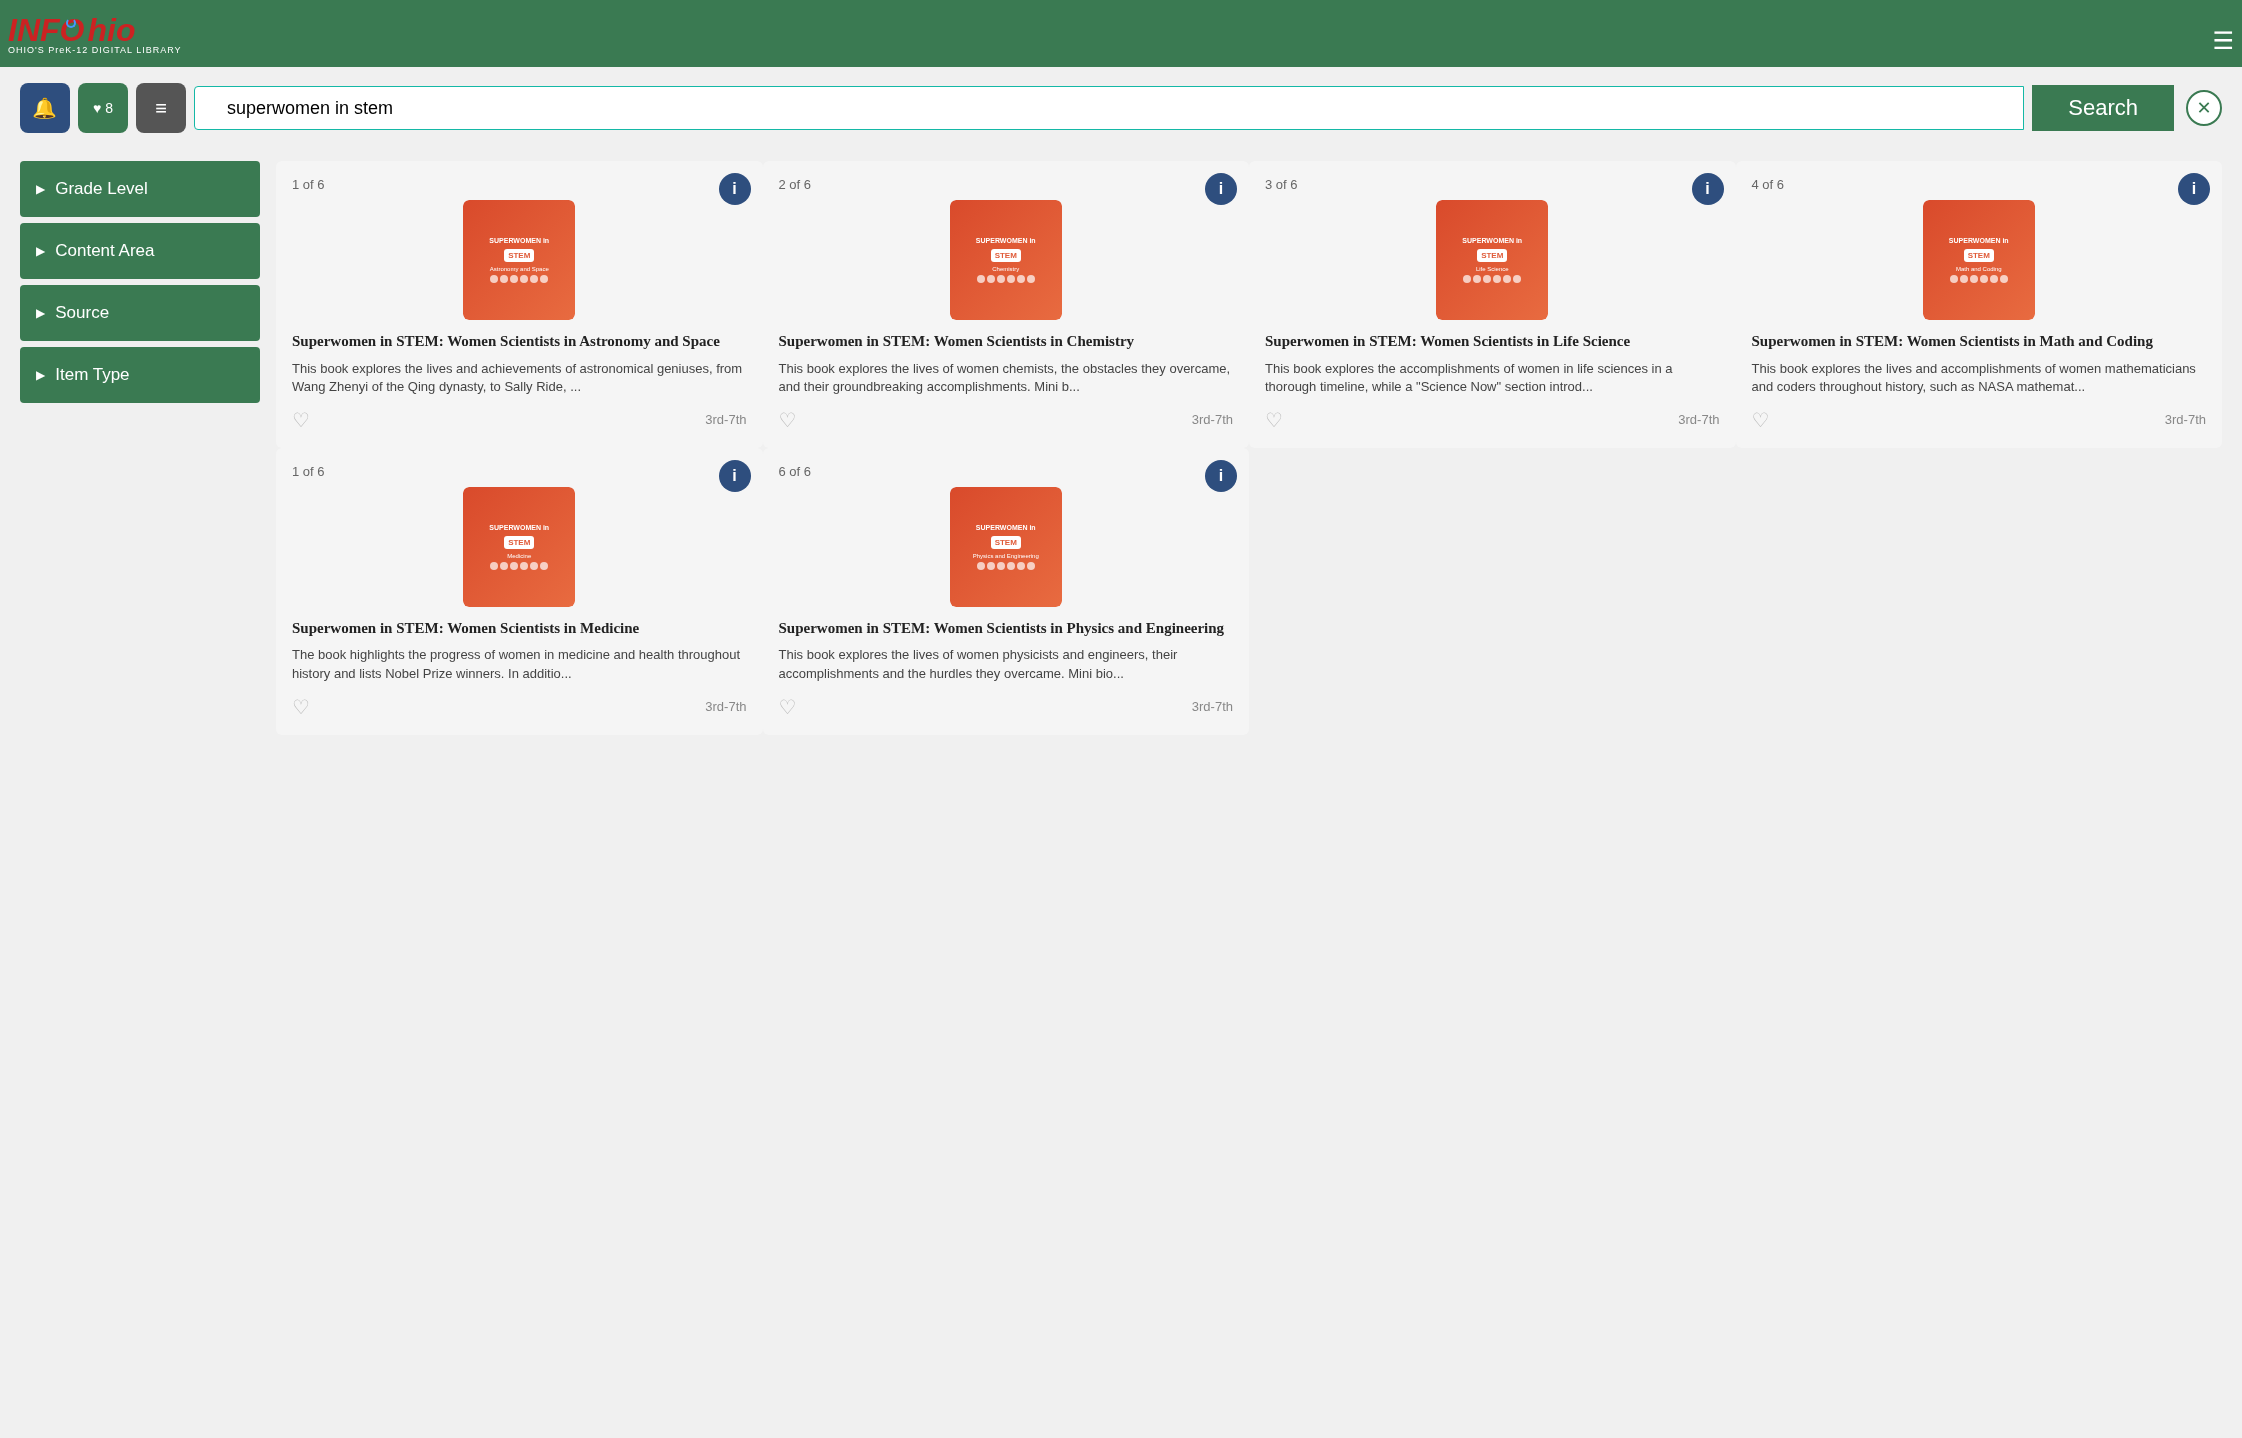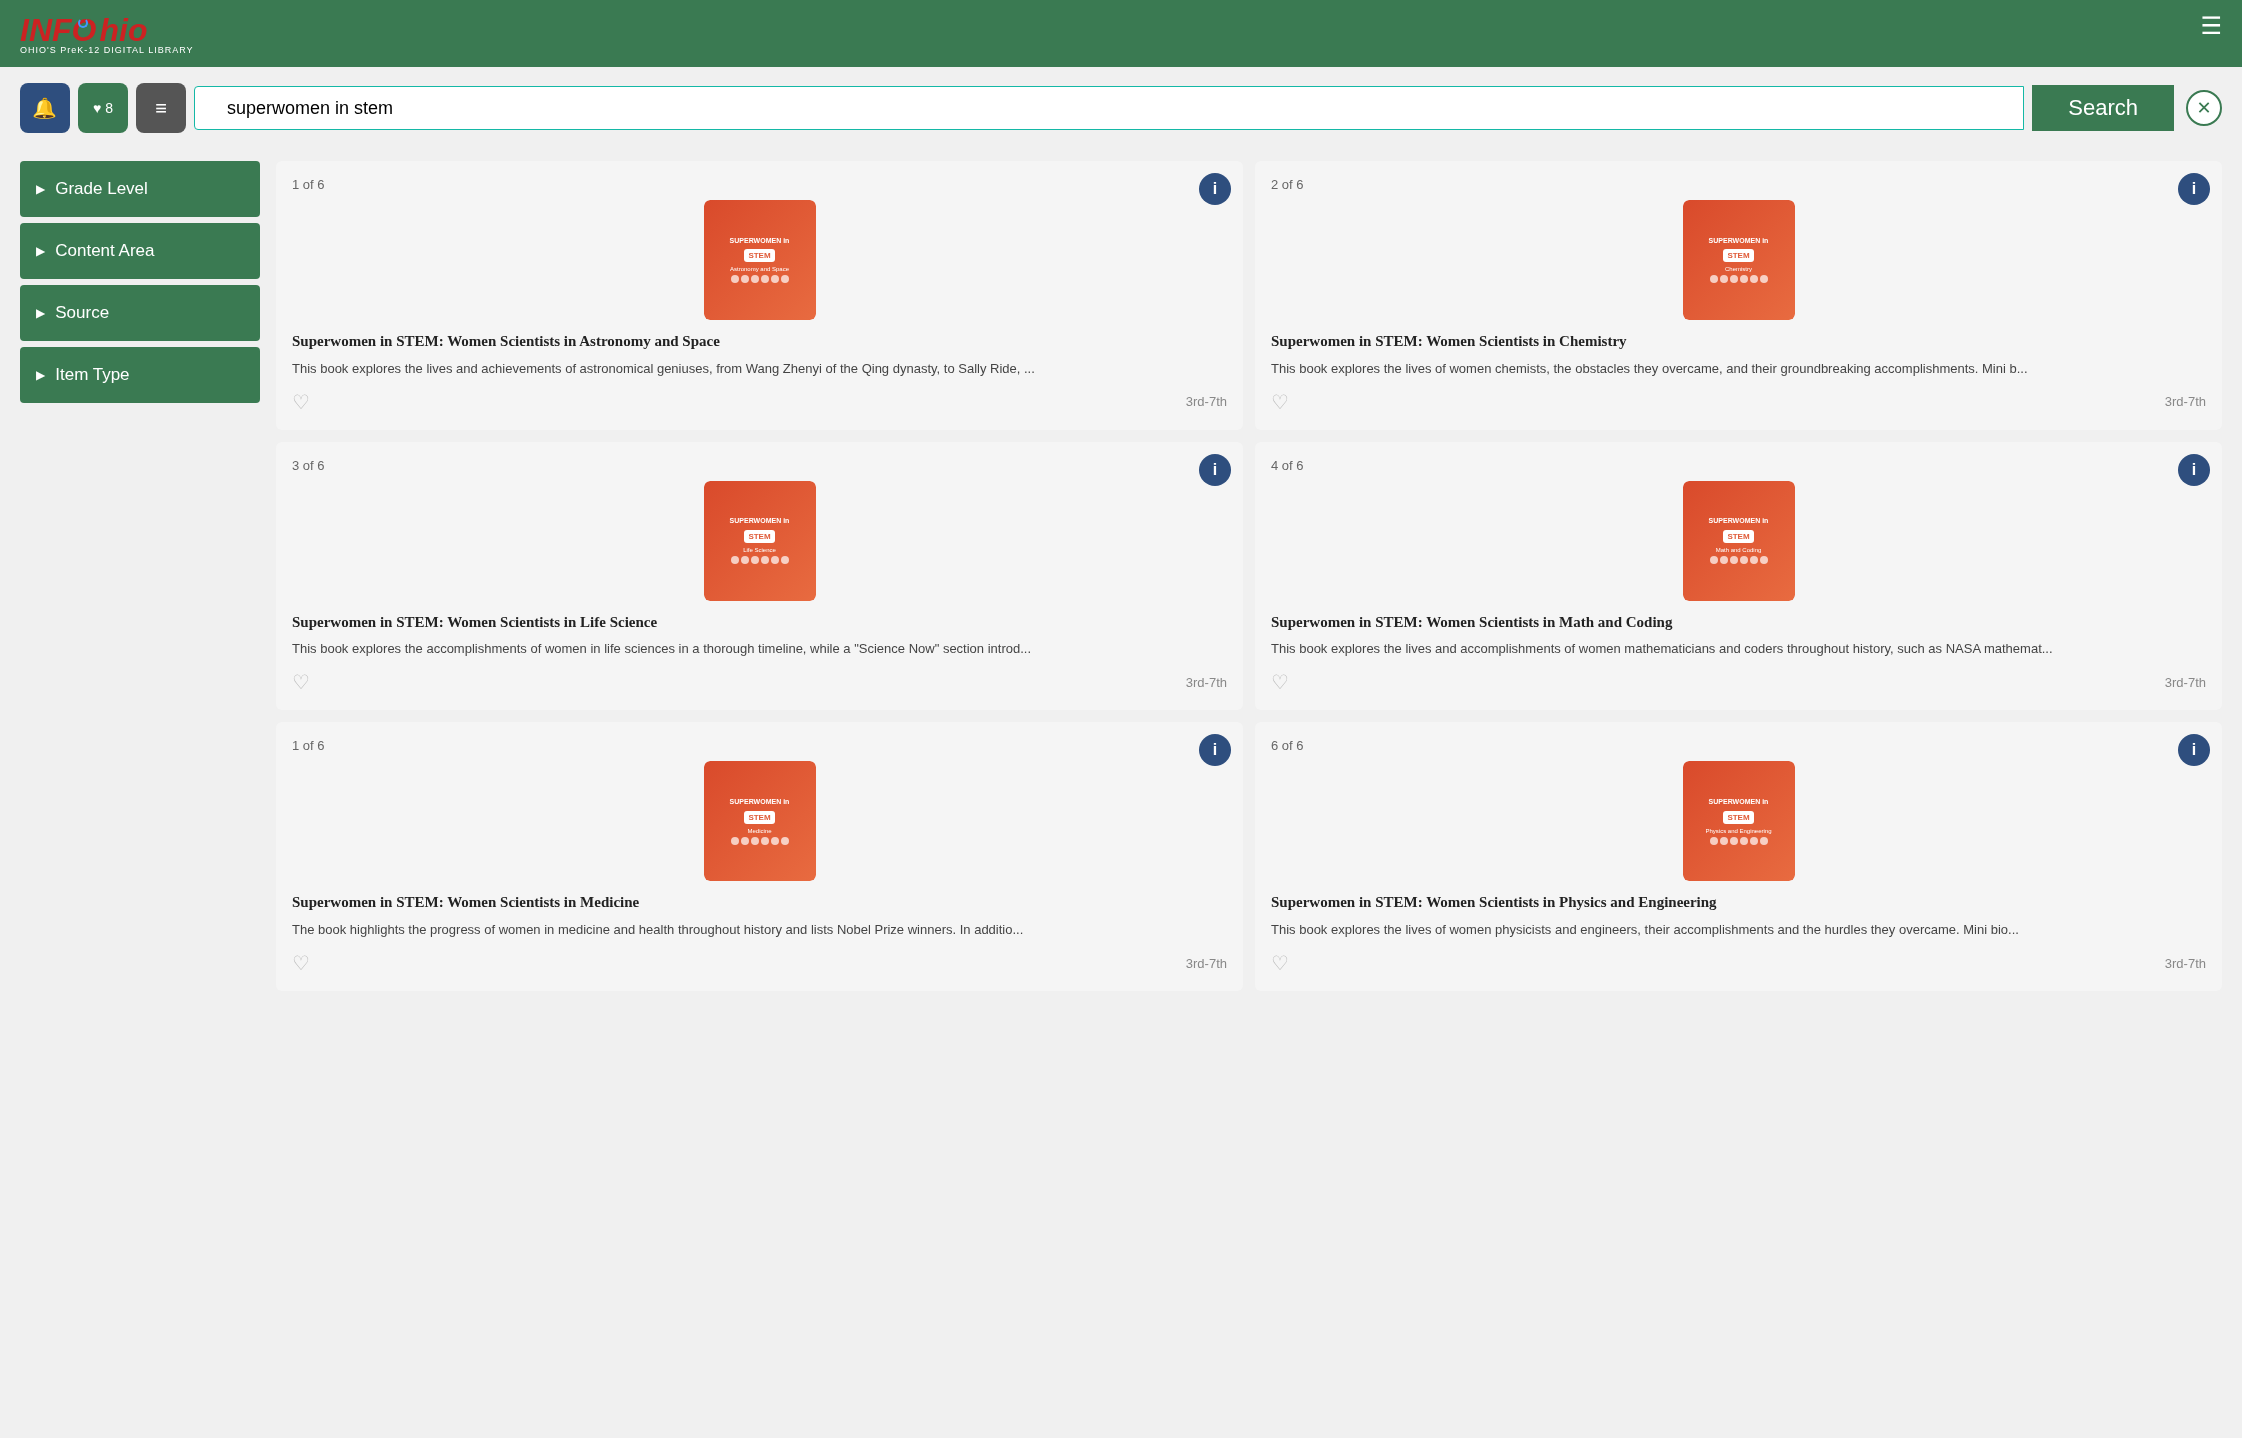--- a/index.html
+++ b/index.html
@@ -1,23 +1,23 @@
 <!DOCTYPE html>
 <html><head>
   <meta charset="utf-8">
   <style>
     * { box-sizing: border-box; margin: 0; padding: 0; }
     body { font-family: Arial, sans-serif; background: #f0f0f0; min-height: 100vh; }
 
     
     .header {
       background: #3a7a52;
-      padding: 12px 20px;
-      display: flex;
-      align-items: flex-start;
+      padding: 12px 8px;
+      display: flex;
+      align-items: flex-end;
       justify-content: space-between;
     }
     .logo {
       display: flex;
       align-items: center;
     }
     .logo-sub {
       font-size: 9px;
       color: #fff;
       display: block;
@@ -115,22 +115,21 @@
       display: flex;
       align-items: center;
       gap: 10px;
     }
     .filter-btn .arrow { font-size: 12px; }
 
     
     .results {
       flex: 1;
       display: grid;
-      grid-template-columns: repeat(2, 1fr);
-      gap: 12px;
+      grid-template-columns: repeat(4, 1fr);
     }
 
     .card {
       background: #f5f5f5;
       border-radius: 6px;
       padding: 16px;
       position: relative;
       display: flex;
       flex-direction: column;
     }

